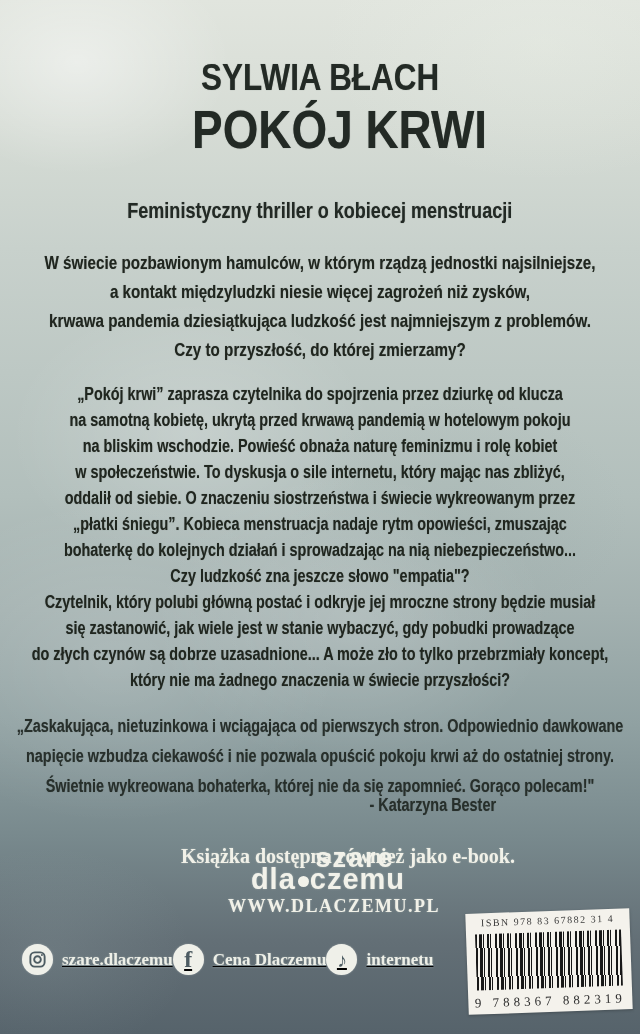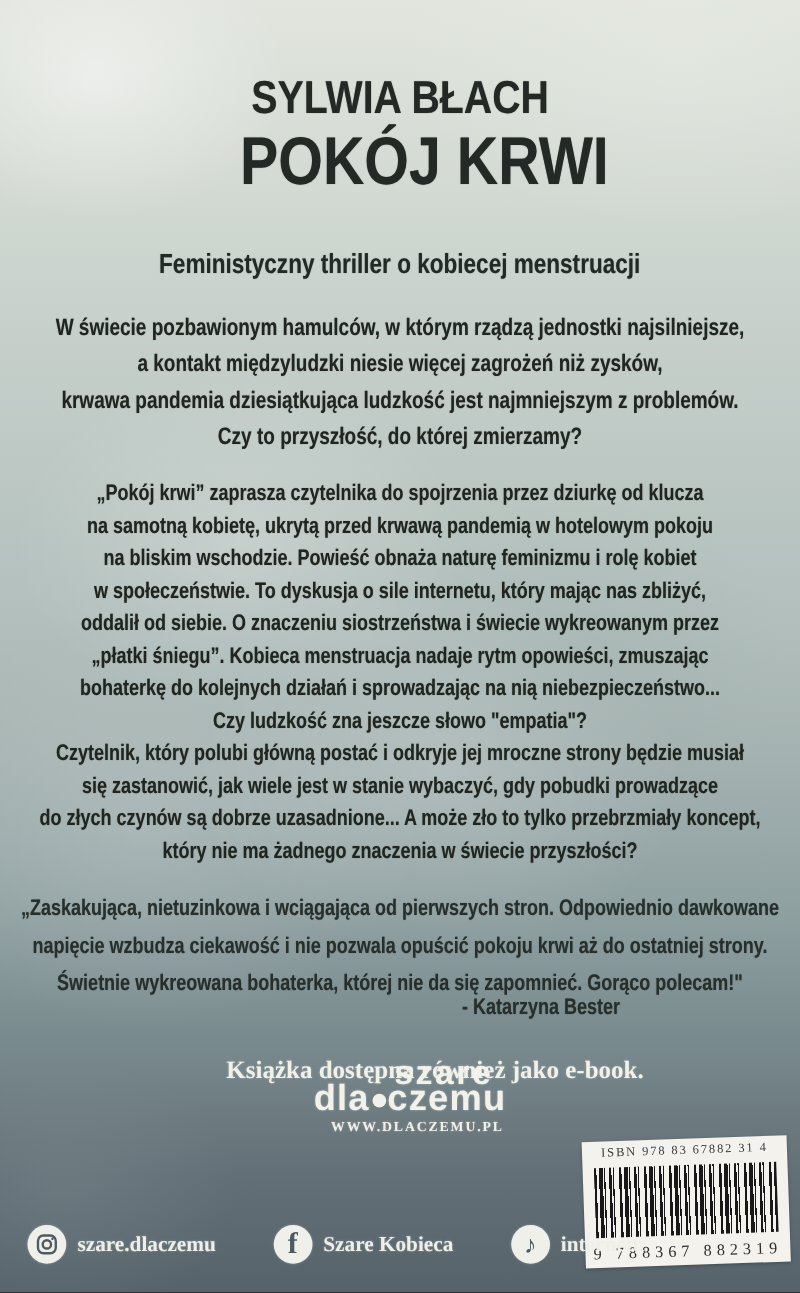--- a/index.html
+++ b/index.html
@@ -37,37 +37,37 @@
     text-shadow:0 0 2px rgba(240,245,238,.35);margin-left:28px;}
   .ebook{position:absolute;left:0;top:845px;width:640px;text-align:center;
     font-size:20px;font-weight:700;}
   .logo{position:absolute;left:0;top:845px;width:640px;text-align:center;line-height:1;}
   .logo-szare{font-size:27px;font-weight:700;letter-spacing:2px;margin-left:70px;
     font-family:"Liberation Sans",sans-serif;color:#f2f2ea;text-shadow:0 0 2px rgba(240,245,238,.4);}
   .logo-dlaczemu{font-size:29px;font-weight:700;letter-spacing:1px;margin-top:-7px;
     color:#f2f2ea;text-shadow:0 0 2px rgba(240,245,238,.4);padding-left:16px;}
   .logo-dot{display:inline-block;width:11px;height:11px;border-radius:50%;
     background:#f2f2ea;margin:0 1px 2px 2px;vertical-align:baseline;}
-  .website{font-size:11px;font-weight:700;letter-spacing:1.5px;margin-top:3px;}
+  .website{font-size:18px;font-weight:700;letter-spacing:1.5px;margin-top:3px;}
   .price{position:absolute;top:945px;right:12px;font-size:19px;font-weight:700;}
   .barcode-label{position:absolute;left:467px;top:911px;width:164px;height:101px;
     background:#f4f2ec;transform:rotate(-2deg);box-shadow:0 1px 3px rgba(0,0,0,.25);
     display:flex;flex-direction:column;align-items:center;justify-content:space-between;
     padding:4px 4px 3px;box-sizing:border-box;}
   .isbn-text{font-family:"Liberation Serif",serif;font-size:10px;color:#3a3a3a;
     letter-spacing:1.5px;white-space:nowrap;}
   .bars{width:146px;height:56px;background-color:#f4f2ec;
     background-image:repeating-linear-gradient(90deg,
       #181818 0 2px,transparent 2px 4px,#181818 4px 7px,transparent 7px 8px,
       #181818 8px 9px,transparent 9px 12px,#181818 12px 14px,transparent 14px 15px,
       #181818 15px 16px,transparent 16px 20px);}
   .bar-digits{font-family:"Liberation Serif",serif;font-size:13px;color:#2e2e2e;
     letter-spacing:4px;white-space:nowrap;}
-  .social{position:absolute;left:22px;top:980px;width:600px;display:flex;
-    align-items:center;gap:46px;}
+  .social{position:absolute;left:22px;top:944px;width:600px;display:flex;
+    align-items:center;text-decoration:underline;}
   .social-item{display:flex;align-items:center;gap:9px;}
   .social-icon{width:31px;height:31px;border-radius:50%;background:#eff0e9;
     display:flex;align-items:center;justify-content:center;flex:0 0 auto;
     color:#4d5c62;box-shadow:0 0 2px rgba(255,255,255,.3);}
   .social-label{font-family:"Liberation Serif",serif;font-size:17px;font-weight:700;
     color:#eef0e8;text-shadow:0 0 2px rgba(240,245,238,.35);white-space:nowrap;}
   .fb-glyph{font-family:"Liberation Serif",serif;font-size:24px;font-weight:700;line-height:1;margin-top:-2px;}
   .tt-glyph{font-size:20px;font-weight:700;line-height:1;}
 </style>
 </head>
@@ -145,21 +145,21 @@
           <circle cx="17.6" cy="6.4" r="1.3" fill="#4d5c62" stroke="none"></circle>
         </svg>
       </span>
       <span class="social-label">szare.dlaczemu</span>
     </div>
 
     <div class="social-item">
       <span class="social-icon">
         <span class="fb-glyph">f</span>
       </span>
-      <span class="social-label">Szare Kobieca</span>
+      <span class="social-label">Cena Dlaczemu</span>
     </div>
 
     <div class="social-item">
       <span class="social-icon">
         <span class="tt-glyph">♪</span>
       </span>
       <span class="social-label">internetu</span>
     </div>
 
   </div>

